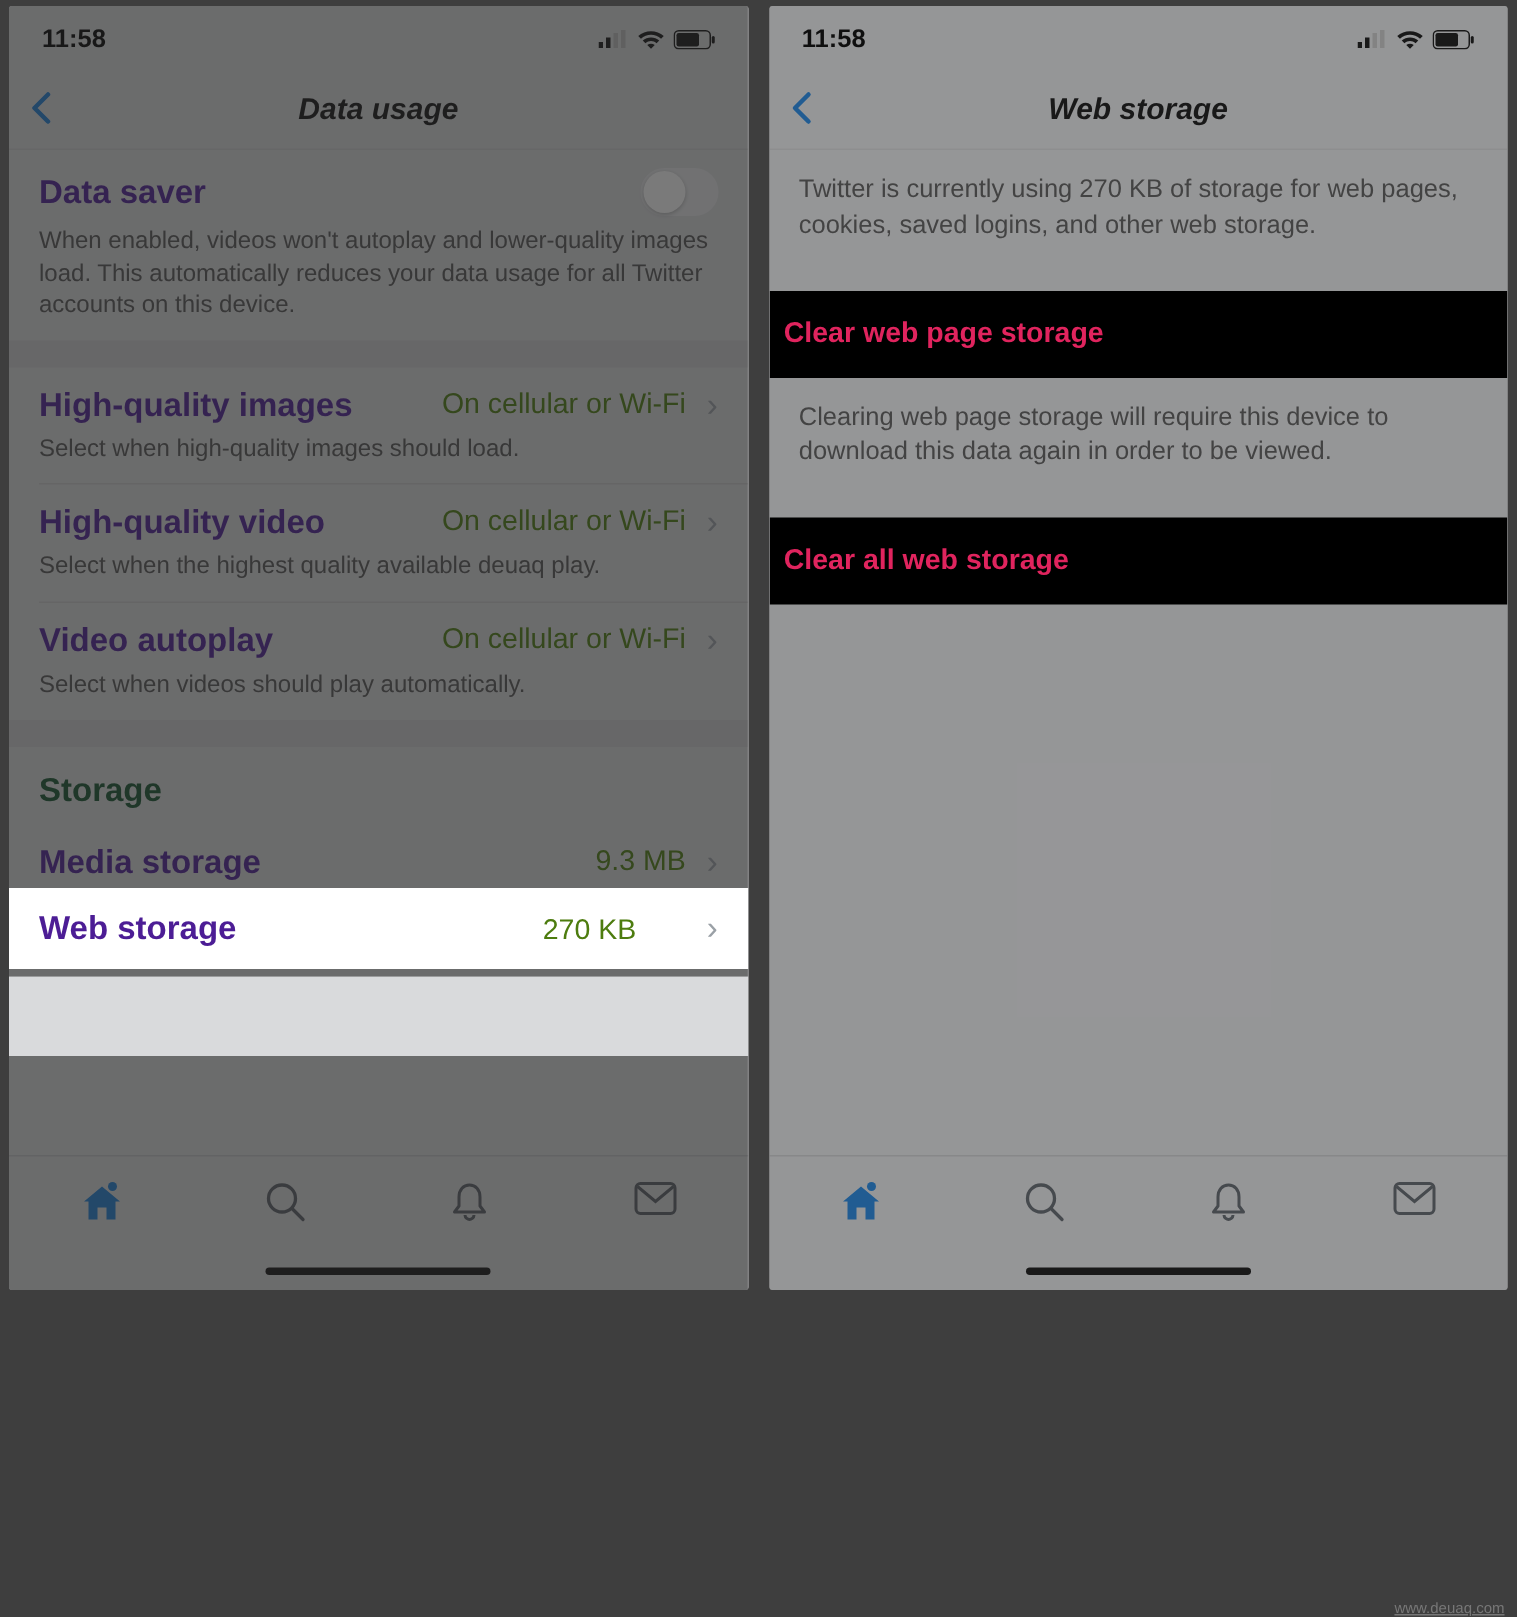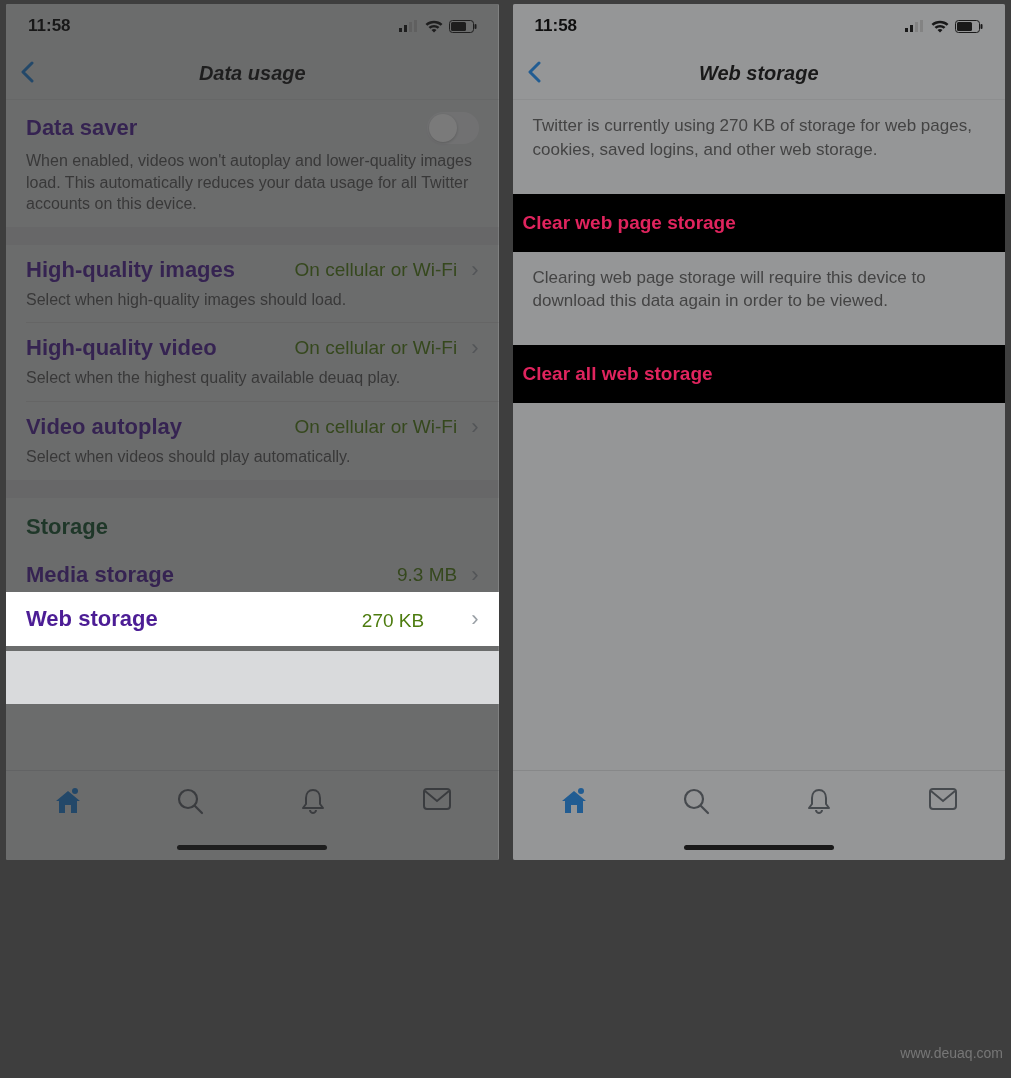--- a/index.html
+++ b/index.html
@@ -154,24 +154,25 @@
     position: absolute;
     bottom: 10px;
     left: 50%;
     transform: translateX(-50%);
     width: 150px; height: 5px;
     background: #111;
     border-radius: 3px;
   }
   .watermark {
     position: fixed;
-    bottom: 17px; right: 8px;
-    font-size: 14px;
+    bottom: 0; right: 8px;
+    font-size: 10px;
     color: #777;
     z-index: 20;
+    text-decoration: underline;
   }
 </style>
 </head>
 <body>
 
 <div class="phone">
 
   <div class="status-bar">
     <span>11:58</span>
     <span class="status-icons">

